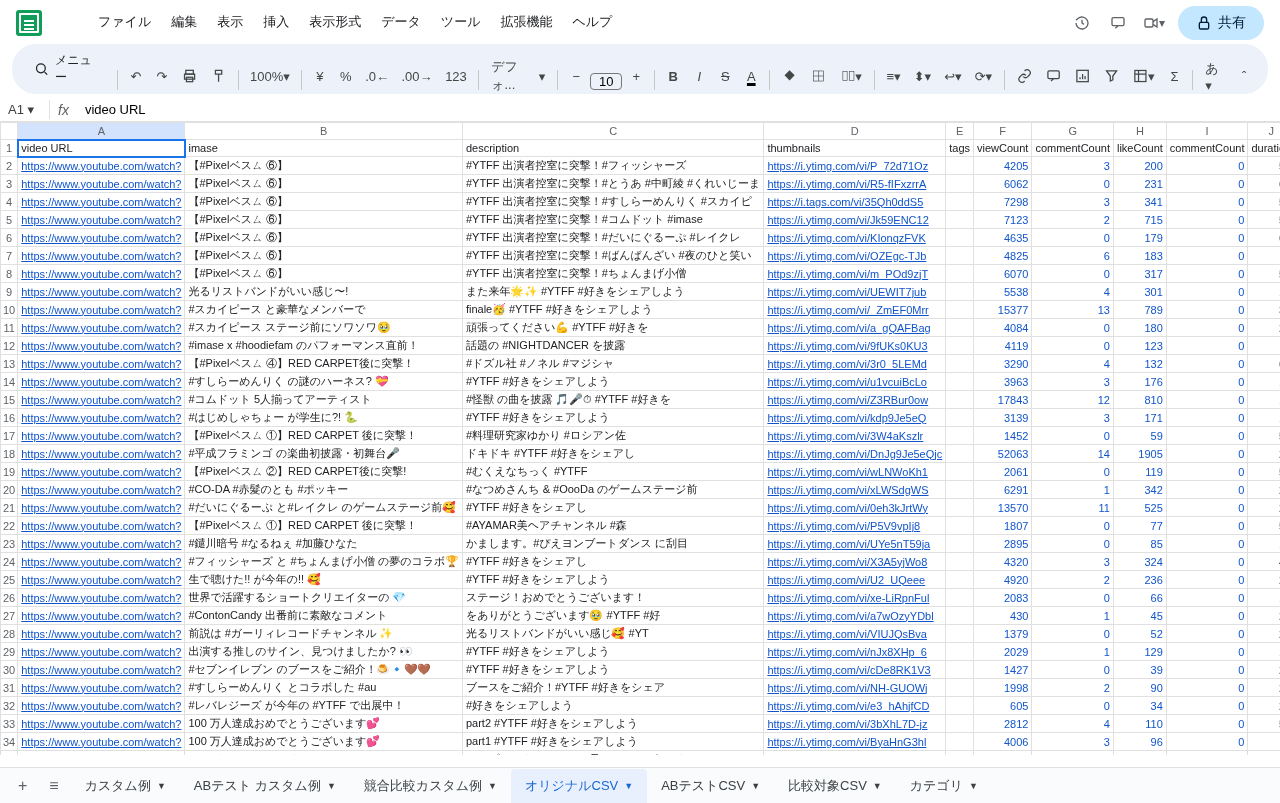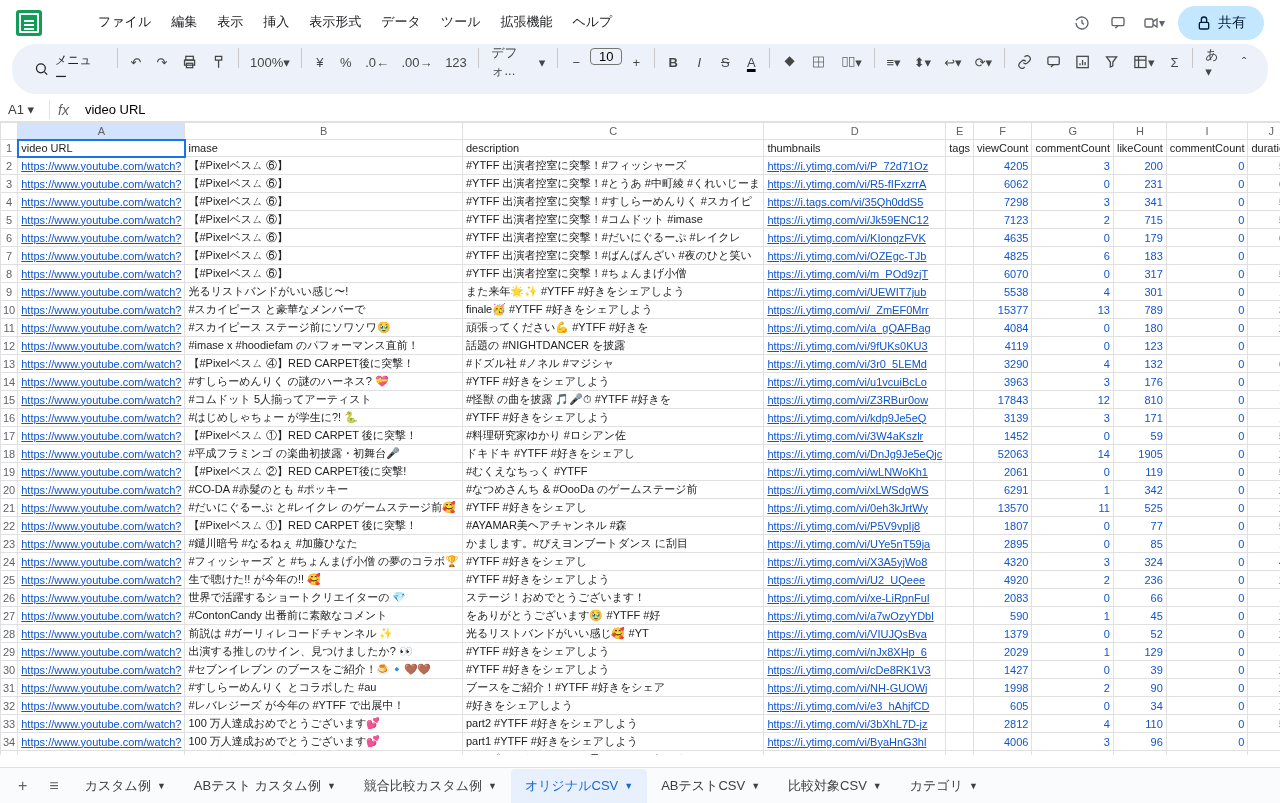--- a/index.html
+++ b/index.html
@@ -8,21 +8,21 @@
 .logo { width: 26px; height: 26px; background: #0f9d58; border-radius: 3px; display: flex; align-items: center; justify-content: center; position: relative; }
 .logo::before { content: ''; position: absolute; width: 16px; height: 16px; border: 2px solid #fff; border-radius: 1px; }
 .logo::after { content: ''; position: absolute; width: 10px; height: 2px; background: #fff; top: 10px; box-shadow: 0 4px 0 #fff, 0 8px 0 #fff; left: 8px; }
 .doc-title { font-size: 18px; color: #202124; padding: 2px 6px; }
 .header-icons { display: flex; gap: 4px; align-items: center; }
 .icon-btn { width: 24px; height: 24px; display: flex; align-items: center; justify-content: center; cursor: pointer; border-radius: 50%; color: #5f6368; }
 .header-right { margin-left: auto; display: flex; gap: 12px; align-items: center; }
 .share-btn { background: #c2e7ff; border-radius: 20px; padding: 8px 18px; display: flex; align-items: center; gap: 6px; cursor: pointer; font-size: 14px; color: #001d35; }
 .menubar { display: flex; gap: 4px; padding: 2px 40px 4px; }
 .menu-item { padding: 4px 8px; font-size: 13px; color: #202124; cursor: pointer; border-radius: 4px; }
-.toolbar { display: flex; align-items: flex-start; padding: 4px 12px; gap: 2px; background: #edf2fa; border-radius: 24px; margin: 4px 12px; }
+.toolbar { display: flex; align-items: flex-end; padding: 4px 12px; gap: 2px; background: #edf2fa; border-radius: 24px; margin: 4px 12px; }
 .toolbar-btn { padding: 6px; display: flex; align-items: center; justify-content: center; min-width: 24px; height: 28px; cursor: pointer; border-radius: 4px; color: #444746; font-size: 13px; }
 .toolbar-sep { width: 1px; height: 20px; background: #c7c7c7; margin: 0 4px; }
 .toolbar-input { border: none; background: transparent; width: 32px; text-align: center; font-size: 13px; }
 .menu-box { display: flex; align-items: center; gap: 6px; padding: 4px 10px; border-radius: 4px; background: transparent; }
 .toolbar-collapse { margin-left: auto; }
 .formula-bar { display: flex; align-items: center; border-bottom: 1px solid #e0e0e0; height: 24px; }
 .cell-ref { width: 50px; padding: 2px 8px; font-size: 13px; border-right: 1px solid #e0e0e0; color: #3c4043; }
 .fx { padding: 2px 8px; font-style: italic; color: #5f6368; font-size: 14px; }
 .formula-input { flex: 1; border: none; padding: 2px 8px; font-size: 13px; }
 .sheet-area { position: relative; overflow: auto; height: calc(100vh - 170px); }
@@ -607,21 +607,21 @@
         </tr>
       </tbody>
       <tbody>
         <tr>
           <th class="row-h">27</th>
           <td class="link"><a href="#">https://www.youtube.com/watch?</a></td>
           <td>#ContonCandy 出番前に素敵なコメント</td>
           <td>をありがとうございます🥹 #YTFF #好</td>
           <td class="link"><a href="#">https://i.ytimg.com/vi/a7wOzyYDbl</a></td>
           <td></td>
-          <td class="num" style="color:#1155cc">590</td>
+          <td class="num" style="color:#1155cc">430</td>
           <td class="num" style="color:#1155cc">1</td>
           <td class="num" style="color:#1155cc">45</td>
           <td class="num" style="color:#1155cc">0</td>
           <td class="num">27</td>
         </tr>
       </tbody>
       <tbody>
         <tr>
           <th class="row-h">28</th>
           <td class="link"><a href="#">https://www.youtube.com/watch?</a></td>

